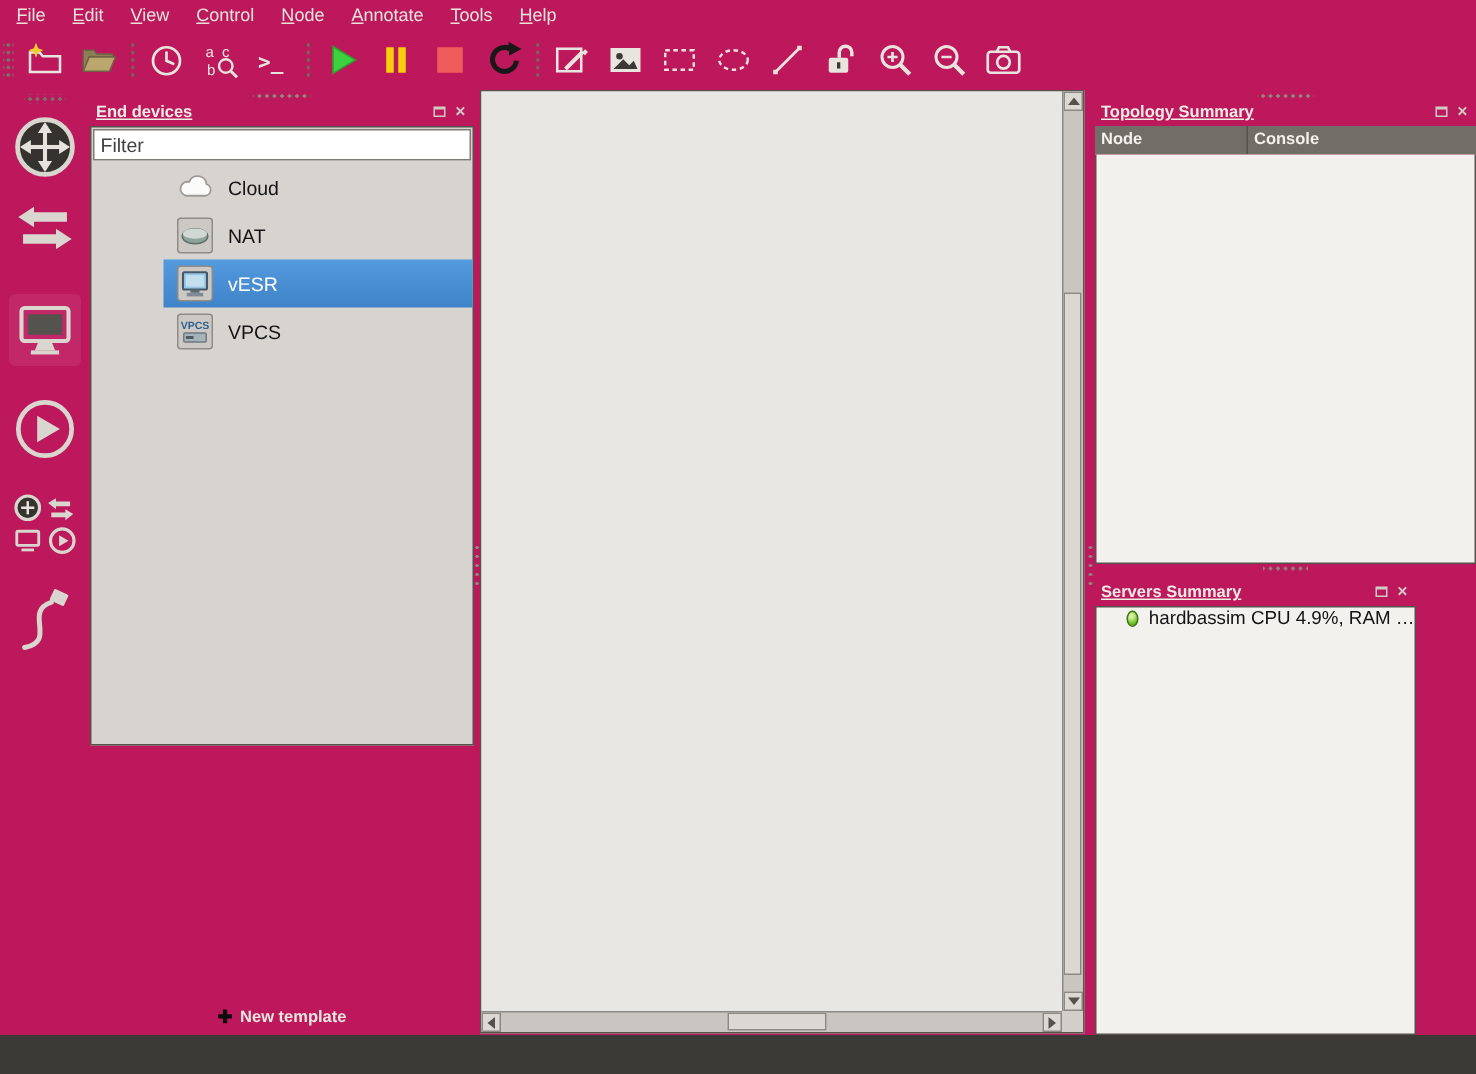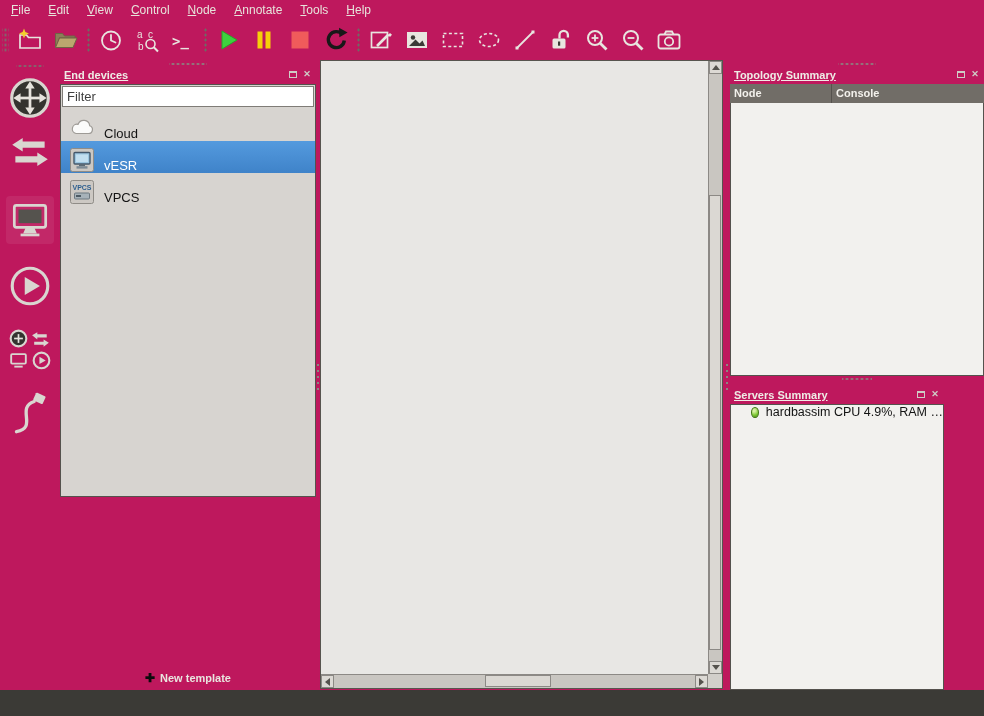--- a/index.html
+++ b/index.html
@@ -38,21 +38,21 @@
   .dock-btn.closeb { right:3px; font-weight:bold; }
   .float-glyph { display:block; width:8px; height:7px; border:1px solid #cfccc6; border-top:2px solid #cfccc6; }
 
   
   .devices-panel { position:absolute; left:60px; top:60px; width:256px; height:606px; }
   .devices-body { position:absolute; left:0; top:24px; width:256px; height:413px; background:#d7d4d0; border:1px solid #55524d; }
   .filter-input { position:absolute; left:1px; top:1px; width:252px; height:21px; border:1px solid #7f7c77; background:#ffffff;
     font-family:"Liberation Sans",sans-serif; font-size:13px; padding:0 4px; color:#1a1a1a; outline:none; }
   .filter-input::placeholder { color:#3f3f3f; opacity:1; }
   .device-list { position:absolute; left:0; top:24px; width:100%; bottom:0; }
-  .device-row { display:flex; align-items:flex-end; height:32px; padding-left:8px; cursor:default; }
+  .device-row { display:flex; align-items:center; height:32px; padding-left:8px; cursor:default;margin-left:48px; }
   .device-row .dev-icon { width:26px; height:26px; flex:0 0 26px; display:flex; align-items:center; justify-content:center; }
   .device-row .dev-label { margin-left:9px; font-size:13px; color:#141414; }
   .device-row.selected { background:linear-gradient(#549ade,#3f83c9); }
   .device-row.selected .dev-label { color:#ffffff; }
 
   .new-template { position:absolute; left:60px; top:666px; width:256px; height:24px; display:flex; align-items:center; justify-content:center; gap:5px; cursor:default; }
   .plus-glyph { color:#0c0c0c; font-size:12px; font-weight:bold; }
   .nt-label { color:#e9e6df; font-size:11px; font-weight:bold; }
 
   
@@ -321,20 +321,30 @@
 
         <div class="device-row">
           <span class="dev-icon">
             <svg width="26" height="26" viewBox="0 0 26 26">
               <path d="M7 18.5 h12.5 a4 4 0 0 0 1.2 -7.8 a6 6 0 0 0 -11.6 -1.4 A4.3 4.3 0 0 0 7 18.5 z" fill="#fbfbfa" stroke="#9e9b96" stroke-width="1.2"></path>
             </svg>
           </span>
           <span class="dev-label">Cloud</span>
         </div>
 
+        <div class="device-row">
+          <span class="dev-icon">
+            <svg width="26" height="26" viewBox="0 0 26 26">
+              <rect x="1.5" y="1.5" width="23" height="23" rx="2" fill="#ccc8c3" stroke="#8f8c87"></rect>
+              <ellipse cx="13" cy="13.5" rx="8.5" ry="5" fill="#8fa39b" stroke="#5f6e67"></ellipse>
+              <ellipse cx="13" cy="11.8" rx="8" ry="3.4" fill="#cfd8d3"></ellipse>
+            </svg>
+          </span>
+          <span class="dev-label">NAT</span>
+        </div>
 
         <div class="device-row selected">
           <span class="dev-icon">
             <svg width="26" height="26" viewBox="0 0 26 26">
               <rect x="1.5" y="1.5" width="23" height="23" rx="2" fill="#ccc8c3" stroke="#8f8c87"></rect>
               <rect x="5" y="5.5" width="16" height="11.5" rx="1" fill="#9cc6e0" stroke="#44586b" stroke-width="1.4"></rect>
               <rect x="7" y="7.5" width="12" height="7.5" fill="#c2dff0"></rect>
               <rect x="10" y="17" width="6" height="2.2" fill="#5c6a75"></rect>
               <rect x="7.5" y="19.2" width="11" height="2.4" fill="#7d8b96"></rect>
             </svg>

